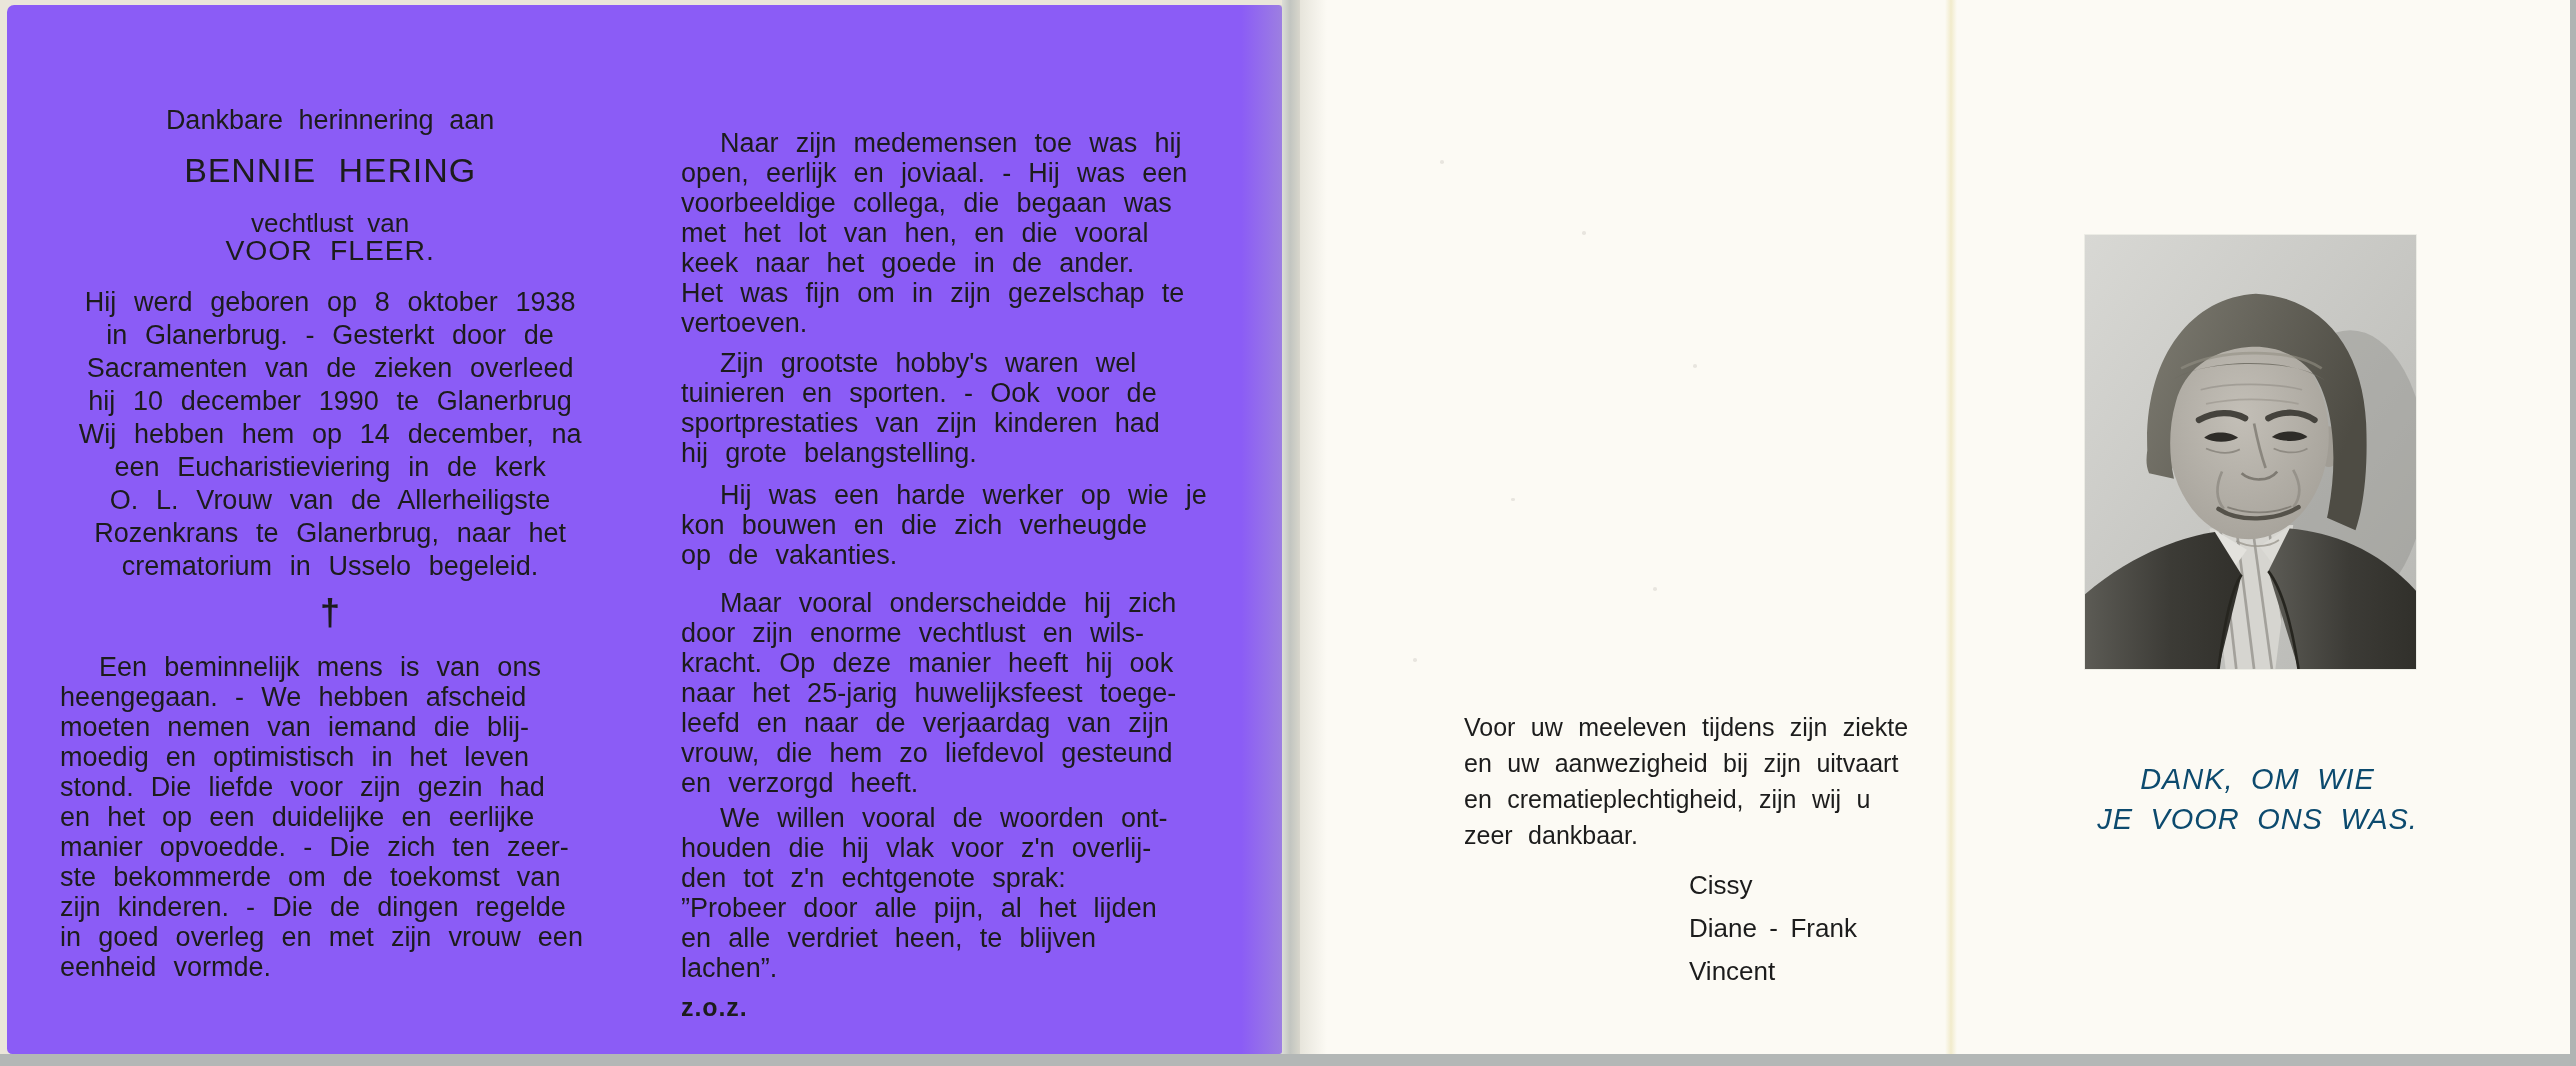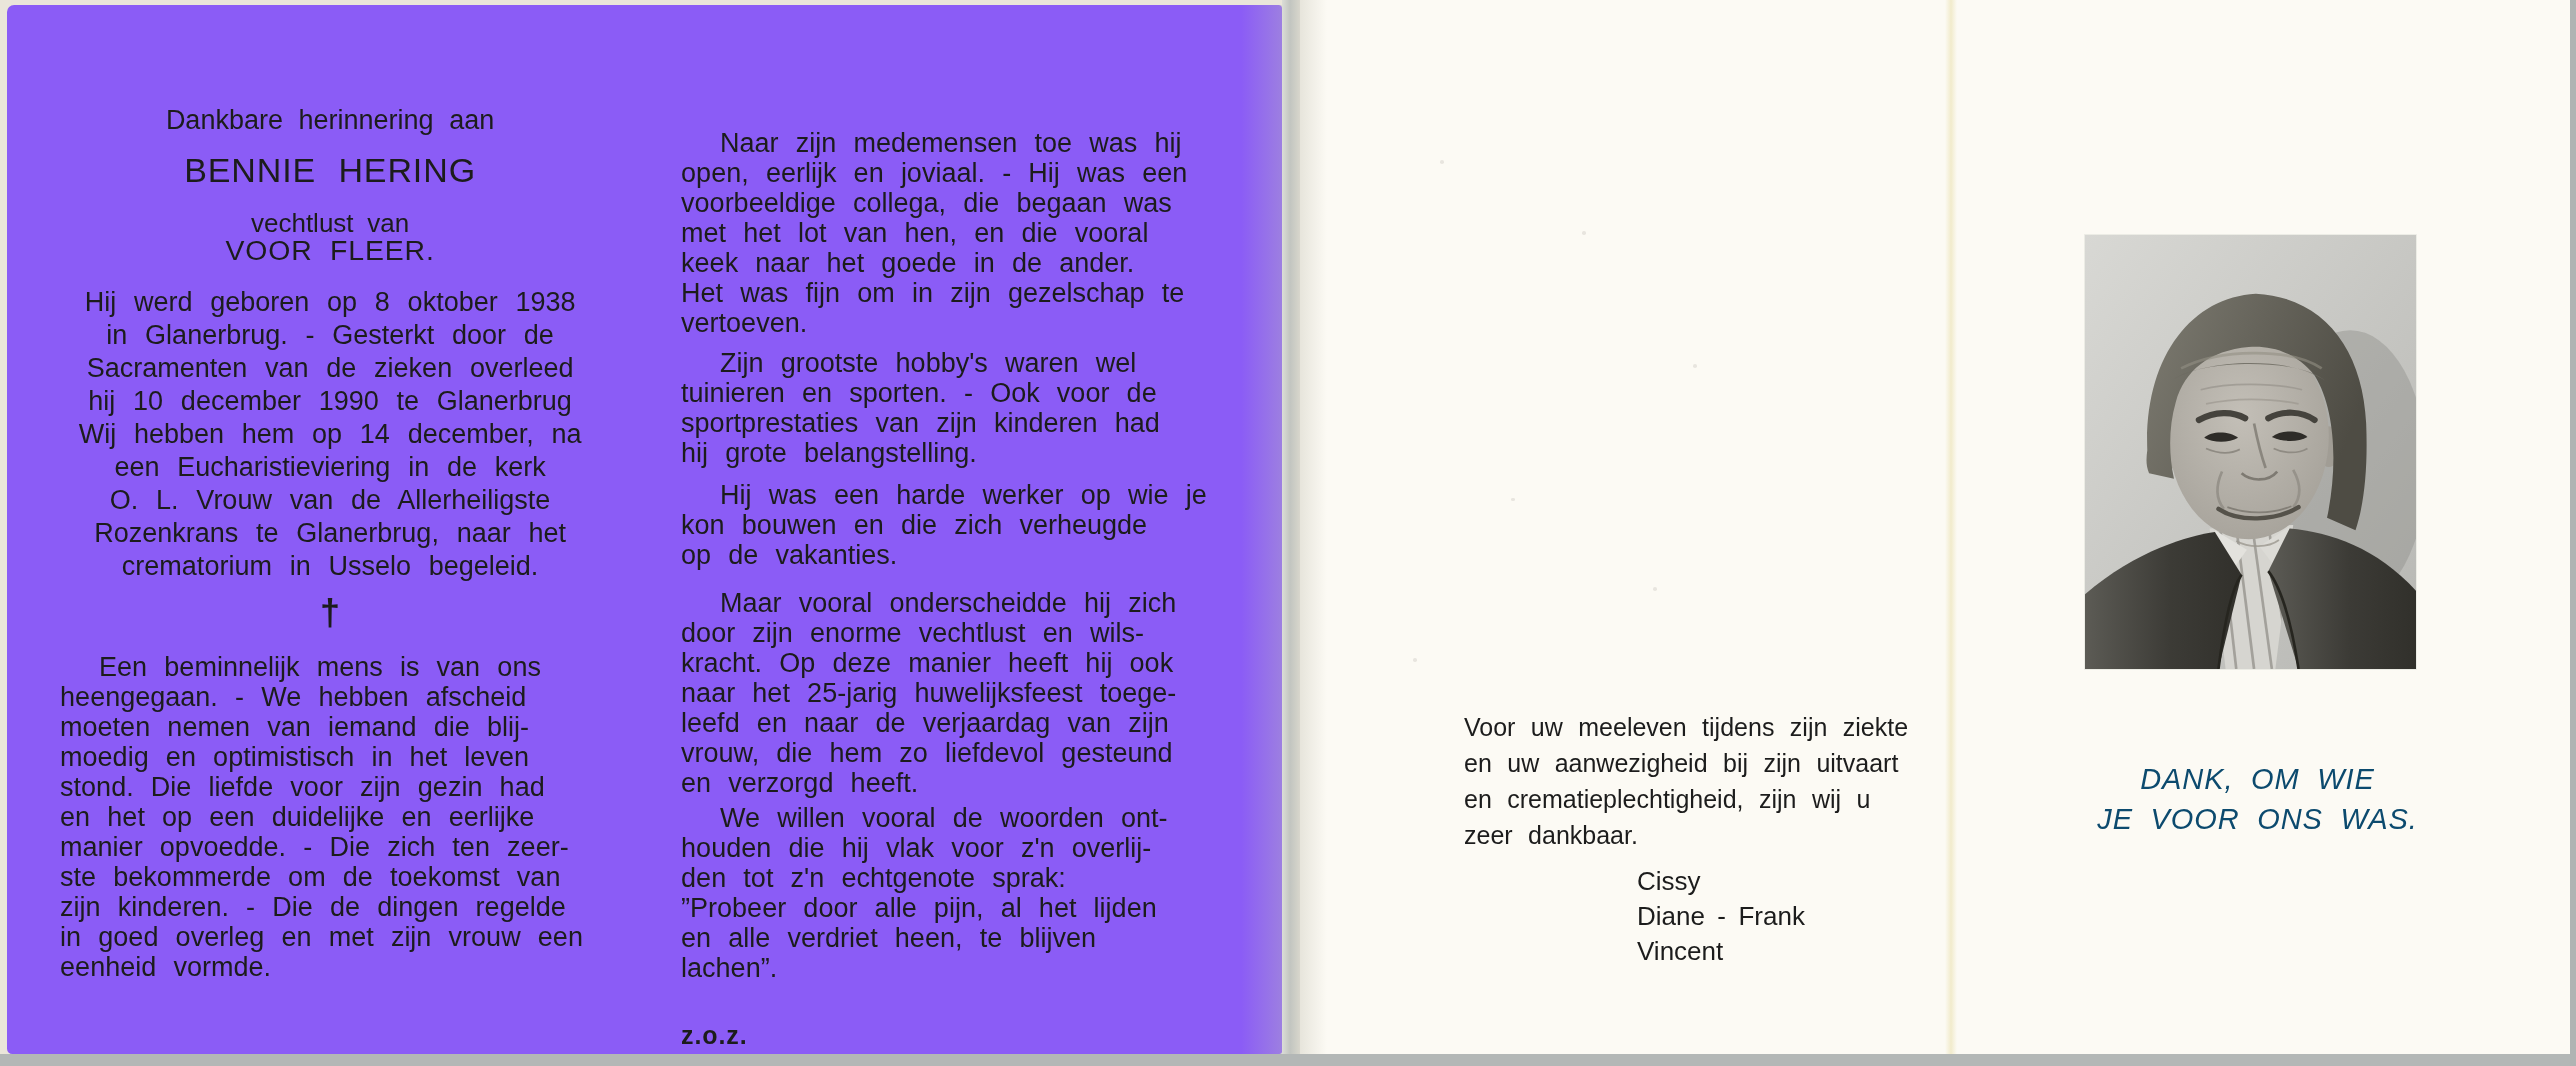--- a/index.html
+++ b/index.html
@@ -17,40 +17,40 @@
      background:linear-gradient(90deg,#dbddd7 0%,#c2c5c0 45%,#d8d6cc 100%);}
   #right-page{left:1300px;top:0;width:1271px;height:1058px;background:#fcfaf4;}
   #right-page::before{content:"";position:absolute;left:0;top:0;width:27px;height:100%;
      background:linear-gradient(90deg,rgba(205,203,190,.45),rgba(205,203,190,0));}
   .crease{position:absolute;left:645px;top:0;width:12.4px;height:1058px;
      background:linear-gradient(90deg,rgba(240,233,200,0),rgba(238,230,190,.75),rgba(240,233,200,0));}
 
   .blk{position:absolute;color:#1c1c1c;}
   .lines{white-space:pre-line;}
   .center{text-align:center;}
-  .right{text-align:right;margin-top:28px;}
+  .right{text-align:right;}
 
   
   .c1{left:53px;width:540px;}
   .intro{top:100px;font-size:27px;word-spacing:.30em;}
   .name{top:146px;font-size:34px;letter-spacing:0.9px;word-spacing:.35em;}
   .sp-label{top:203px;font-size:26px;word-spacing:.25em;}
   .sp-name{top:229px;font-size:28.4px;letter-spacing:0.9px;word-spacing:.3em;}
   .birth{top:281px;font-size:27px;line-height:33px;word-spacing:.38em;}
   .cross{top:587px;font-size:36px;font-weight:700;}
   .memorial{top:647px;font-size:27px;line-height:30px;word-spacing:.36em;text-indent:39px;text-align:left;}
 
   
   .c2{left:674px;width:544px;font-size:27px;line-height:30px;word-spacing:.36em;text-indent:39px;text-align:left;}
   .p1{top:123px;} .p2{top:343px;} .p3{top:475px;} .p4{top:583px;} .p5{top:798px;}
   .zoz{top:987px;font-size:25px;font-weight:700;text-indent:0;letter-spacing:0.9px;}
 
   
   .thanks{left:1464px;top:709px;width:507px;font-size:25px;line-height:36px;word-spacing:.34em;}
-  .names{left:1637px;top:864px;width:293px;font-size:26px;line-height:35px;word-spacing:.2em;}
+  .names{left:1689px;top:864px;width:293px;font-size:26px;line-height:43px;word-spacing:.2em;}
   .farewell{left:2076px;top:759px;width:363px;font-size:29px;line-height:40px;
     font-style:italic;letter-spacing:0.9px;word-spacing:.30em;color:#0c4a6e;}
 
   .photo{position:absolute;left:2085px;top:235px;width:331px;height:434px;
      box-shadow:0 0 0 0.9px rgba(230,230,224,.8);}
   .photo svg{display:block;width:100%;height:100%;}
 
   .speck{position:absolute;border-radius:50%;background:rgba(110,108,96,.14);}
 </style>
 </head>

